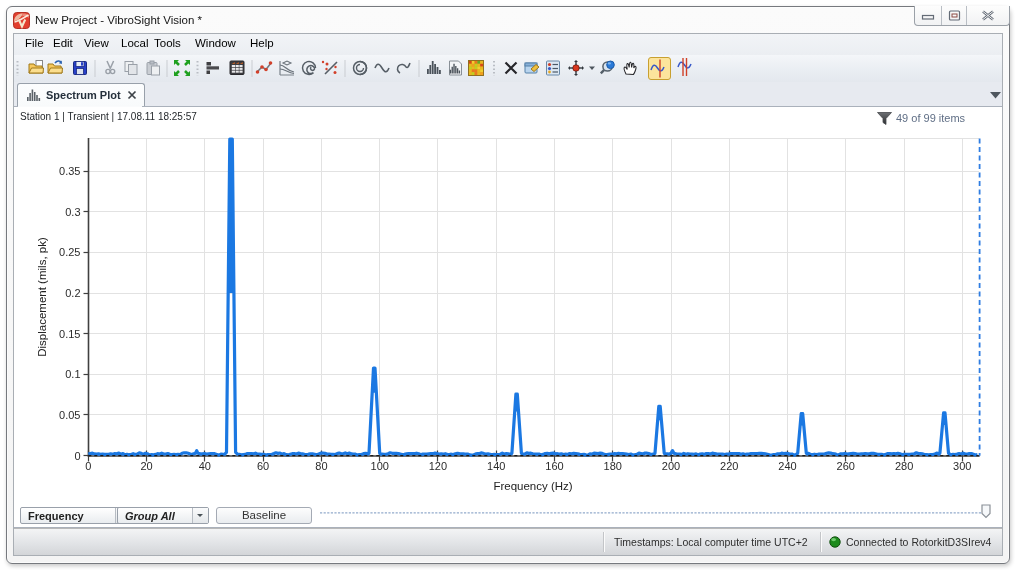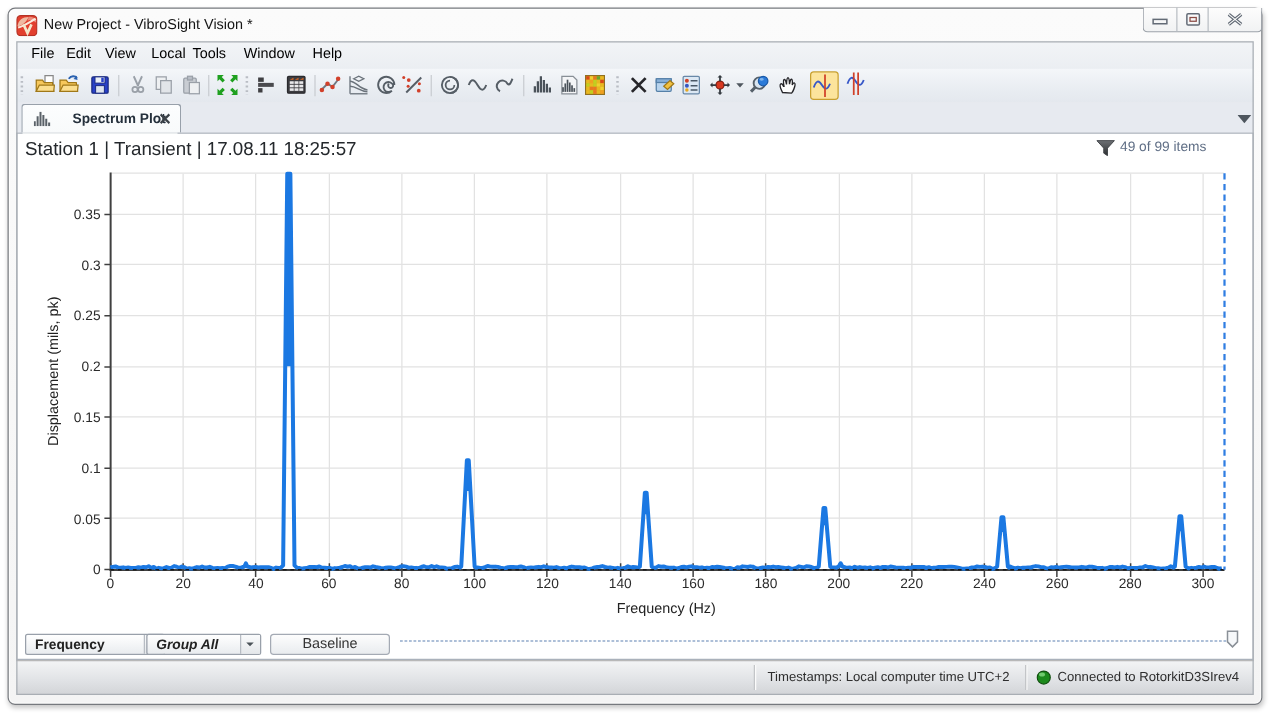--- a/index.html
+++ b/index.html
@@ -17,24 +17,24 @@
         border:1px solid #9ba1a8;border-top:none;border-radius:0 0 4px 4px;display:flex;}
   .cap{flex:1;position:relative;}
   .cap+.cap{border-left:1px solid #b9bec4;}
   
   #client{left:13px;top:33px;width:990px;height:523px;background:#e8ebf0;}
   #menubar{left:13px;top:33px;width:990px;height:22px;background:linear-gradient(#f2f4f7,#ebeef2);font-size:11.5px;color:#1d1d1d;}
   .mi{position:absolute;top:4px;}
   #toolbar{left:13px;top:55px;width:990px;height:27px;background:linear-gradient(#f4f6f9,#e9edf2 60%,#e4e8ee);}
   #tabstrip{left:13px;top:82px;width:990px;height:24px;background:#e7eaf0;}
   #tab{left:17px;top:83px;width:126px;height:23px;background:linear-gradient(#fcfdfe,#f8fafb);border:1px solid #98a0aa;border-bottom:none;border-radius:3px 3px 0 0;}
-  #tabtext{left:58px;top:89px;font-size:11px;font-weight:bold;color:#25303c;text-align:center;}
+  #tabtext{left:46px;top:89px;font-size:11px;font-weight:bold;color:#25303c;text-align:center;}
   
   #panel{left:13px;top:106px;width:990px;height:422px;background:#ffffff;border:1px solid #aab1bb;box-sizing:border-box;}
-  #infobar{left:20px;top:111px;font-size:15px;color:#24282c;}
+  #infobar{left:20px;top:111px;font-size:10px;color:#24282c;}
   #filter{left:896px;top:112px;font-size:11px;color:#5f6e85;}
   
   .combo{position:absolute;top:507px;height:17px;box-sizing:border-box;border:1px solid #99a0aa;border-radius:2px;
          background:linear-gradient(#ffffff,#e9ecef);font-size:11px;font-weight:bold;color:#222;}
   .combo .arr{position:absolute;right:0;top:0;bottom:0;width:15px;border-left:1px solid #b7bcc3;
          background:linear-gradient(#fafbfc,#e4e7ea);}
   .arr:after{content:"";position:absolute;left:4px;top:5.5px;border:3.5px solid transparent;border-top-color:#4a5258;}
   #btnBaseline{left:216px;top:507px;width:96px;height:17px;box-sizing:border-box;border:1px solid #a4aab4;border-radius:3px;
          background:linear-gradient(#fdfdfd,#e9ecef);font-size:11.5px;color:#333;text-align:center;line-height:15px;}
   

